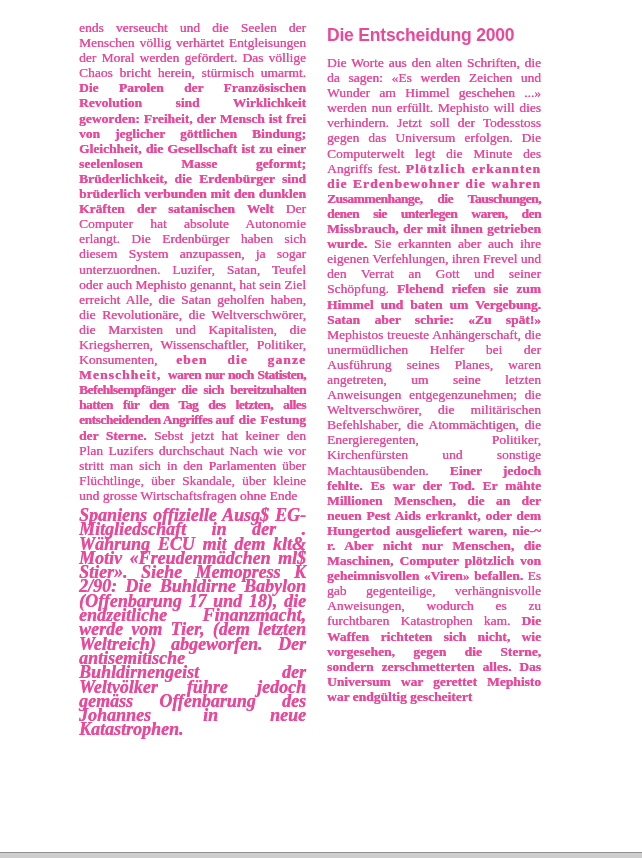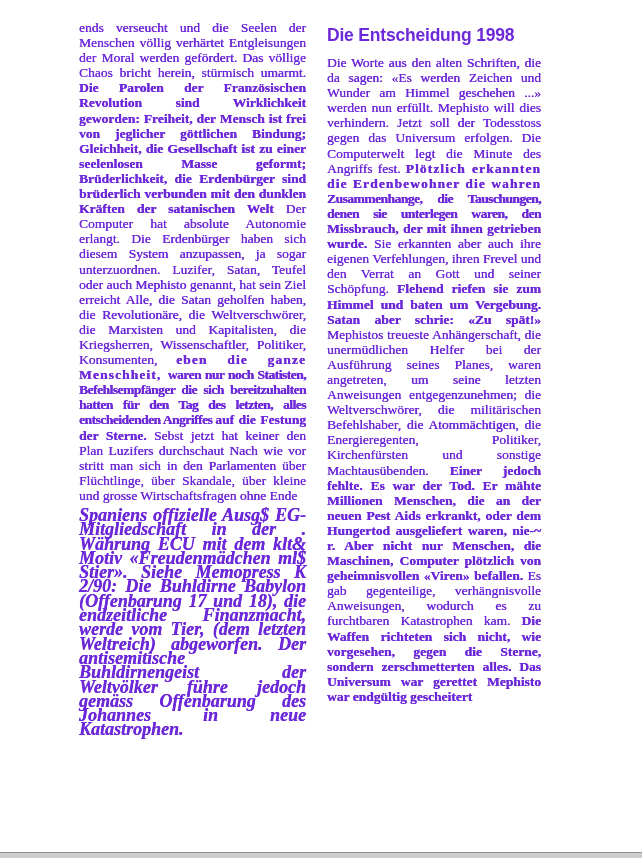--- a/index.html
+++ b/index.html
@@ -3,21 +3,21 @@
 <meta charset="utf-8">
 <style>
   html, body { margin: 0; padding: 0; background: #ffffff; }
   .page {
     position: relative;
     width: 642px;
     height: 858px;
     background: #ffffff;
     overflow: hidden;
     font-family: "Liberation Serif", serif;
-    color: #6d28d9;
+    color: #ec4899;
   }
   .col { position: absolute; text-align: justify; }
   .col-left  { left: 79px;  top: 20px; width: 227px; }
   .col-right { left: 327px; top: 25px; width: 214px; }
   .body-text {
     margin: 0;
     font-size: 13.5px;
     line-height: 15.1px;
     text-shadow: 0.35px 0 0 currentColor;
     hyphens: none;
@@ -56,19 +56,19 @@
 <body>
 
 <div class="page">
 
   <div class="col col-left">
     <p class="body-text"><span class="r">ends verseucht und die Seelen der Menschen völlig verhärtet Entgleisungen der Moral werden gefördert. Das völlige Chaos bricht herein, stürmisch umarmt. </span><span class="r b">Die Parolen der Französischen Revolution sind Wirklichkeit geworden: Freiheit, der Mensch ist frei von jeglicher göttlichen Bindung; Gleichheit, die Gesellschaft ist zu einer seelenlosen Masse geformt; Brüderlichkeit, die Erdenbürger sind brüderlich verbunden mit den dunklen Kräften der satanischen Welt </span><span class="r">Der Computer hat absolute Autonomie erlangt. Die Erdenbürger haben sich diesem System anzupassen, ja sogar unterzuordnen. Luzifer, Satan, Teufel oder auch Mephisto genannt, hat sein Ziel erreicht Alle, die Satan geholfen haben, die Revolutionäre, die Weltverschwörer, die Marxisten und Kapitalisten, die Kriegsherren, Wissenschaftler, Politiker, Konsumenten, </span><span class="r b wide">eben die ganze Menschheit, </span><span class="r b tight">waren nur noch Statisten, Befehlsempfänger die sich bereitzuhalten hatten für den Tag des letzten, alles entscheidenden Angriffes </span><span class="r b">auf die Festung der Sterne. </span><span class="r">Sebst jetzt hat keiner den Plan Luzifers durchschaut Nach wie vor stritt man sich in den Parlamenten über Flüchtlinge, über Skandale, über kleine und grosse Wirtschaftsfragen ohne Ende</span></p>
     <p class="footnote">Spaniens offizielle Ausg$ EG-Mitgliedschaft in der . Währung ECU mit dem klt&amp; Motiv «Freudenmädchen ml$ Stier». Siehe Memopress K 2/90: Die Buhldirne Babylon (Offenbarung 17 und 18), die endzeitliche Finanzmacht, werde vom Tier, (dem letzten Weltreich) abgeworfen. Der antisemitische Buhldirnengeist der Weltvölker führe jedoch gemäss Offenbarung des Johannes in neue Katastrophen.</p>
   </div>
 
   <div class="col col-right">
-    <h1 class="headline">Die Entscheidung 1998</h1>
+    <h1 class="headline">Die Entscheidung 2000</h1>
     <p class="body-text"><span class="r">Die Worte aus den alten Schriften, die da sagen: «Es werden Zeichen und Wunder am Himmel geschehen ...» werden nun erfüllt. Mephisto will dies verhindern. Jetzt soll der Todesstoss gegen das Universum erfolgen. Die Computerwelt legt die Minute des Angriffs fest. </span><span class="r b wide">Plötzlich erkannten die Erdenbewohner die wahren </span><span class="r b tight">Zusammenhange, die Tauschungen, denen sie unterlegen waren, den </span><span class="r b">Missbrauch, der mit ihnen getrieben wurde. </span><span class="r">Sie erkannten aber auch ihre eigenen Verfehlungen, ihren Frevel und den Verrat an Gott und seiner Schöpfung. </span><span class="r b">Flehend riefen sie zum Himmel und baten um Vergebung. Satan aber schrie: «Zu spät!» </span><span class="r">Mephistos treueste Anhängerschaft, die unermüdlichen Helfer bei der Ausführung seines Planes, waren angetreten, um seine letzten Anweisungen entgegenzunehmen; die Weltverschwörer, die militärischen Befehlshaber, die Atommächtigen, die Energieregenten, Politiker, Kirchenfürsten und sonstige Machtausübenden. </span><span class="r b">Einer jedoch fehlte. Es war der Tod. Er mähte Millionen Menschen, die an der neuen Pest Aids erkrankt, oder dem Hungertod ausgeliefert waren, nie-~ r. Aber nicht nur Menschen, die Maschinen, Computer plötzlich von geheimnisvollen «Viren» befallen. </span><span class="r">Es gab gegenteilige, verhängnisvolle Anweisungen, wodurch es zu furchtbaren Katastrophen kam. </span><span class="r b">Die Waffen richteten sich nicht, wie vorgesehen, gegen die Sterne, sondern zerschmetterten alles. Das Universum war gerettet Mephisto war endgültig gescheitert</span></p>
   </div>
 
   <div class="bottom-band"></div>
 
 </div>
 
 </body></html>

